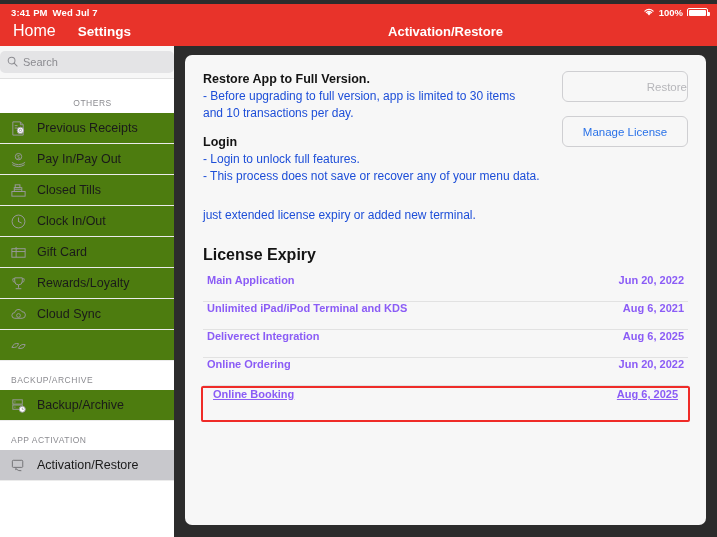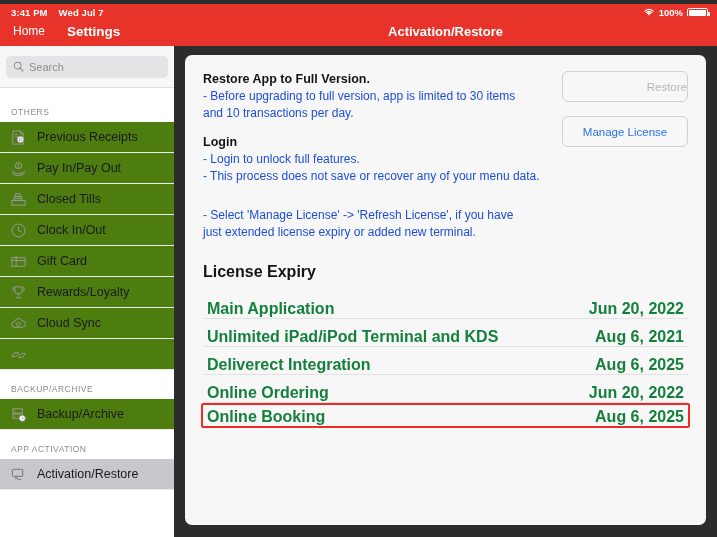--- a/index.html
+++ b/index.html
@@ -18,21 +18,21 @@
   
   .statusbar {
     position: absolute; top: 4px; left: 0;
     width: 717px; height: 16px;
     background: #e8332a;
     color: #ffffff;
     font-size: 9.5px;
     display: flex; align-items: center;
   }
   .sb-time { margin-left: 11px; font-weight: 600; letter-spacing: .1px; }
-  .sb-date { margin-left: 11px; font-weight: 600; letter-spacing: .1px; text-decoration: underline; }
+  .sb-date { margin-left: 5px; font-weight: 600; letter-spacing: .1px; text-decoration: underline; }
   .sb-right {
     margin-left: auto; margin-right: 9px;
     display: flex; align-items: flex-end; gap: 4px;
   }
   .sb-pct { font-size: 9.5px; font-weight: 600; }
   .wifi-ico { display: block; }
   .batt {
     width: 21px; height: 9.5px;
     border: 1px solid #ffffff; border-radius: 2px;
     position: relative; padding: 1px;
@@ -48,58 +48,58 @@
     position: absolute; top: 16px; left: 0;
     width: 717px; height: 30px;
     background: #e8332a;
   }
   .nav-left {
     position: absolute; left: 0; top: 0;
     width: 174px; height: 30px;
     display: flex; align-items: center; gap: 22px;
     padding-left: 13px;
   }
-  .nav-home { color: #ffffff; font-size: 12px; font-weight: 400; }
+  .nav-home { color: #ffffff; font-size: 16px; font-weight: 400; }
   .nav-settings { color: #ffffff; font-size: 13.5px; font-weight: 700; }
   .nav-title {
     position: absolute; left: 174px; top: 0;
     width: 543px; height: 30px;
     display: flex; align-items: center; justify-content: center;
     color: #ffffff; font-size: 13px; font-weight: 600;
   }
 
   
   .sidebar {
     position: absolute; top: 46px; left: 0;
     width: 174px; height: 491px;
     background: #ffffff;
     overflow: hidden;
   }
   .search-wrap {
-    height: 42px; background: #f7f7f7;
+    height: 33px; background: #f7f7f7;
     display: flex; align-items: center;
-    padding: 0 6px;
+    padding: 0 0;
     border-bottom: 1px solid #e0e0e0;
   }
   .search-field {
     flex: 1; height: 22px;
     background: #e4e4e6; border-radius: 5px;
     display: flex; align-items: center; gap: 5px;
     padding: 0 7px;
   }
   .search-field .mag { flex: 0 0 auto; }
   .search-ph { color: #8b8b90; font-size: 11px; }
 
   .sect-head {
     color: #8b8b90; font-size: 8.5px;
     letter-spacing: .5px;
     padding: 14px 0 5px 11px;
     background: #ffffff;
   }
-  .sect-head.first { padding-top: 19px; }
+  .sect-head.first { padding-top: 19px; text-align: center; }
 
   .srow {
     height: 31px;
     display: flex; align-items: center;
     padding-left: 9px;
     border-bottom: 1px solid #ebebeb;
     background: #4d7c0f;
   }
   .srow.selected { background: #c8c8cc; }
   .srow .ico {
@@ -140,31 +140,32 @@
   }
   .btn-restore { right: 18px; top: 16px; color: #b6b6ba; justify-content: flex-end; }
   .btn-manage { right: 18px; top: 61px; color: #2a72e8; }
 
   .expiry-title { font-size: 16px; font-weight: 700; color: #141414; }
 
   .tbl { margin-top: 10px; }
   .trow {
     position: relative;
     height: 28px;
-    display: flex; align-items: flex-end; justify-content: space-between;
+    display: flex; align-items: flex-start; justify-content: space-between;
     border-bottom: 1px solid #e2e2e2;
-    font-size: 16px; font-weight: 700; color: #15803d;
+    font-size: 11px; font-weight: 700; color: #8b5cf6;
     padding: 0 4px;
   }
   .trow.hl {
     border: 2px solid #ef2b28;
     border-radius: 2px;
     margin: 0 -2px;
-    padding: 0 4px;
-    height: 25px;
+    padding: 0 10px;
+    height: 36px;
+    text-decoration: underline;
   }
   .trow .tdate { font-weight: 700; }
 </style>
 </head>
 <body>
 
 <div id="app">
 
   <div class="statusbar">
     <span class="sb-time">3:41 PM</span>
@@ -337,21 +338,20 @@
 
         <div class="h-strong">Restore App to Full Version.</div>
         <div class="p-dim"> - Before upgrading to full version, app is limited to 30 items</div>
         <div class="p-dim">and 10 transactions per day.</div>
 
         <div class="h-strong" style="margin-top:12px">Login</div>
         <div class="p-dim"> - Login to unlock full features.</div>
         <div class="p-dim"> - This process does not save or recover any of your menu data.</div>
 
         <div class="block-gap-lg"></div>
-        <div class="p-dim"> - Select 'Manage License' -&gt; 'Refresh License', if you have</div>
         <div class="p-dim">just extended license expiry or added new terminal.</div>
 
         <div class="block-gap-lg"></div>
         <div class="expiry-title">License Expiry</div>
 
         <div class="tbl">
           <div class="trow">
             <span>Main Application</span>
             <span class="tdate">Jun 20, 2022</span>
           </div>

